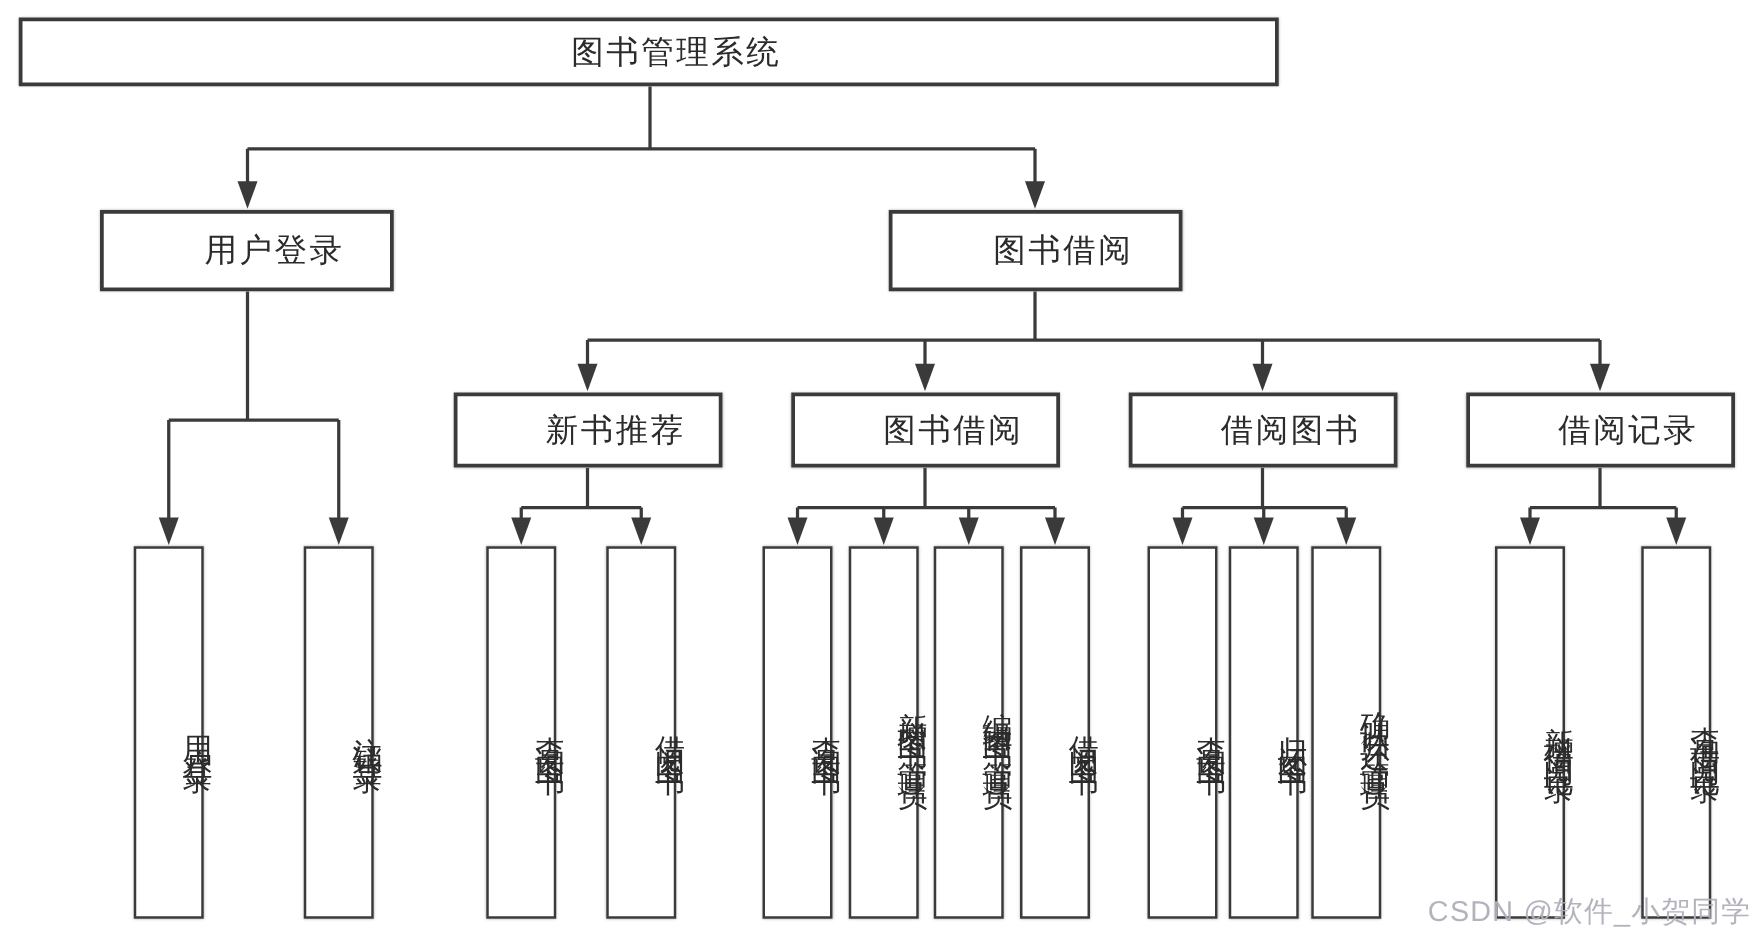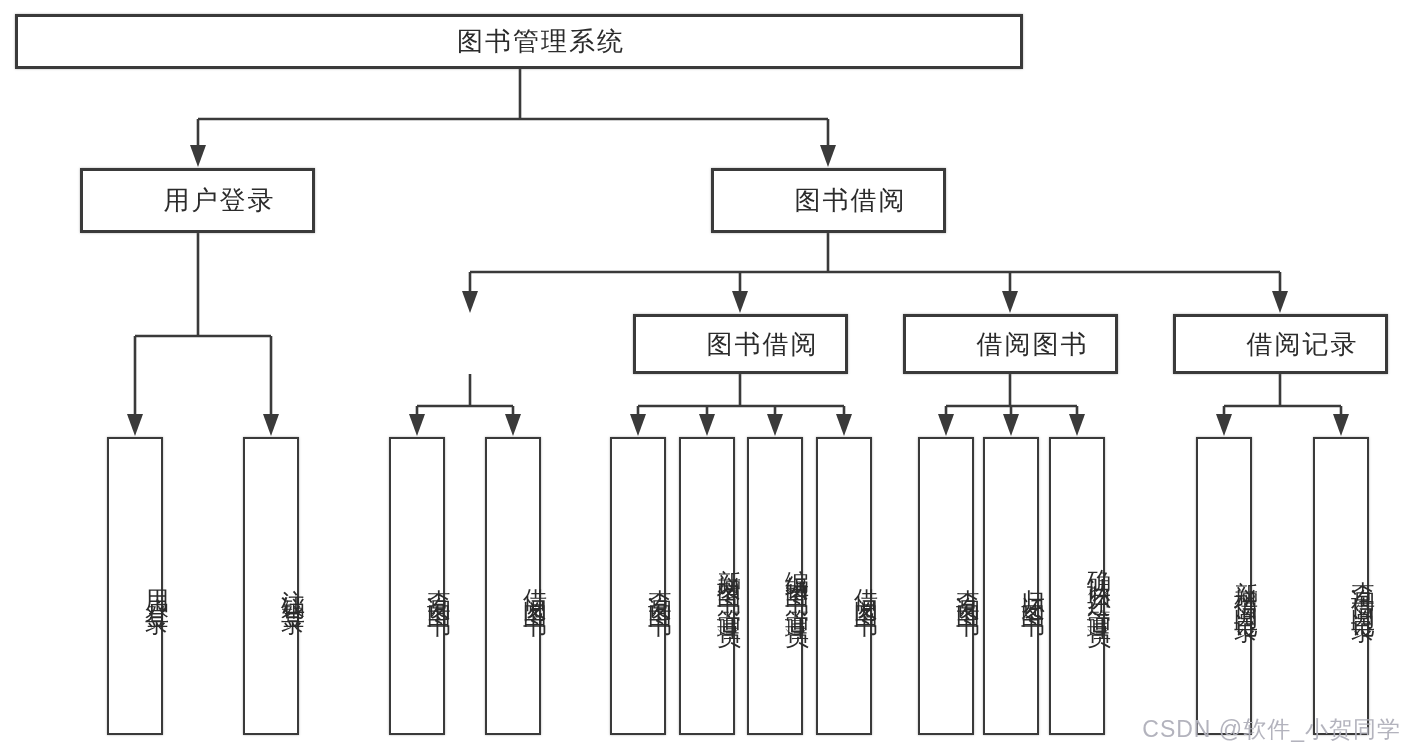--- a/index.html
+++ b/index.html
@@ -157,20 +157,21 @@
       <polygon points="1224,436 1216,414 1232,414"></polygon>
       <polygon points="1341,436 1333,414 1349,414"></polygon>
     </g>
   </svg>
 
   <div id="root-node" class="node h-node">图书管理系统</div>
 
   <div id="node-b0" class="node h-node">用户登录</div>
   <div id="node-b1" class="node h-node">图书借阅</div>
 
+  <div id="node-g0" class="node h-node">新书推荐</div>
   <div id="node-g1" class="node h-node">图书借阅</div>
   <div id="node-g2" class="node h-node">借阅图书</div>
   <div id="node-g3" class="node h-node">借阅记录</div>
 
   <div id="leaf-u1" class="node v-node leaf">用户登录</div>
   <div id="leaf-u2" class="node v-node leaf">注销登录</div>
 
   <div id="leaf-n1" class="node v-node leaf">查询图书</div>
   <div id="leaf-n2" class="node v-node leaf">借阅图书</div>
 

